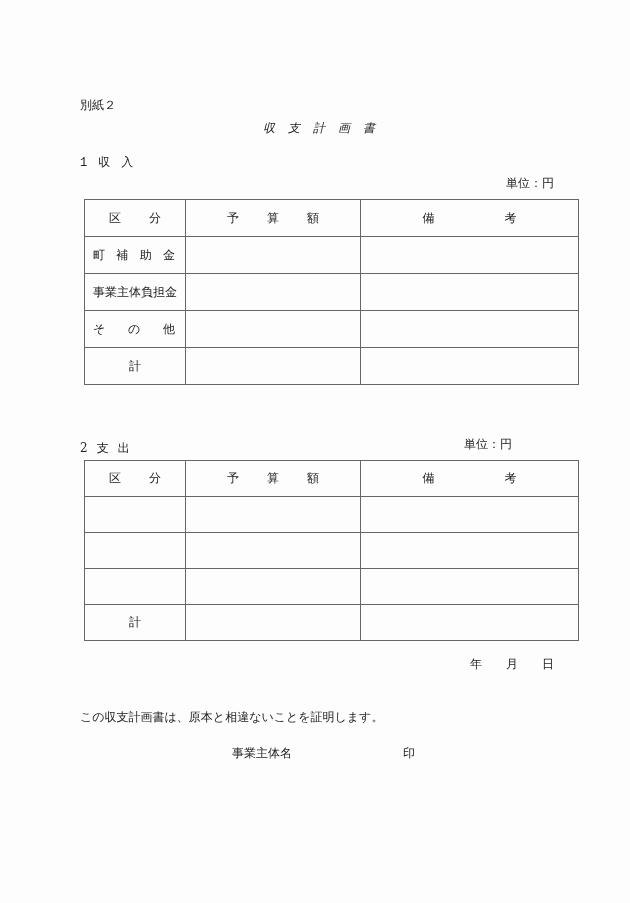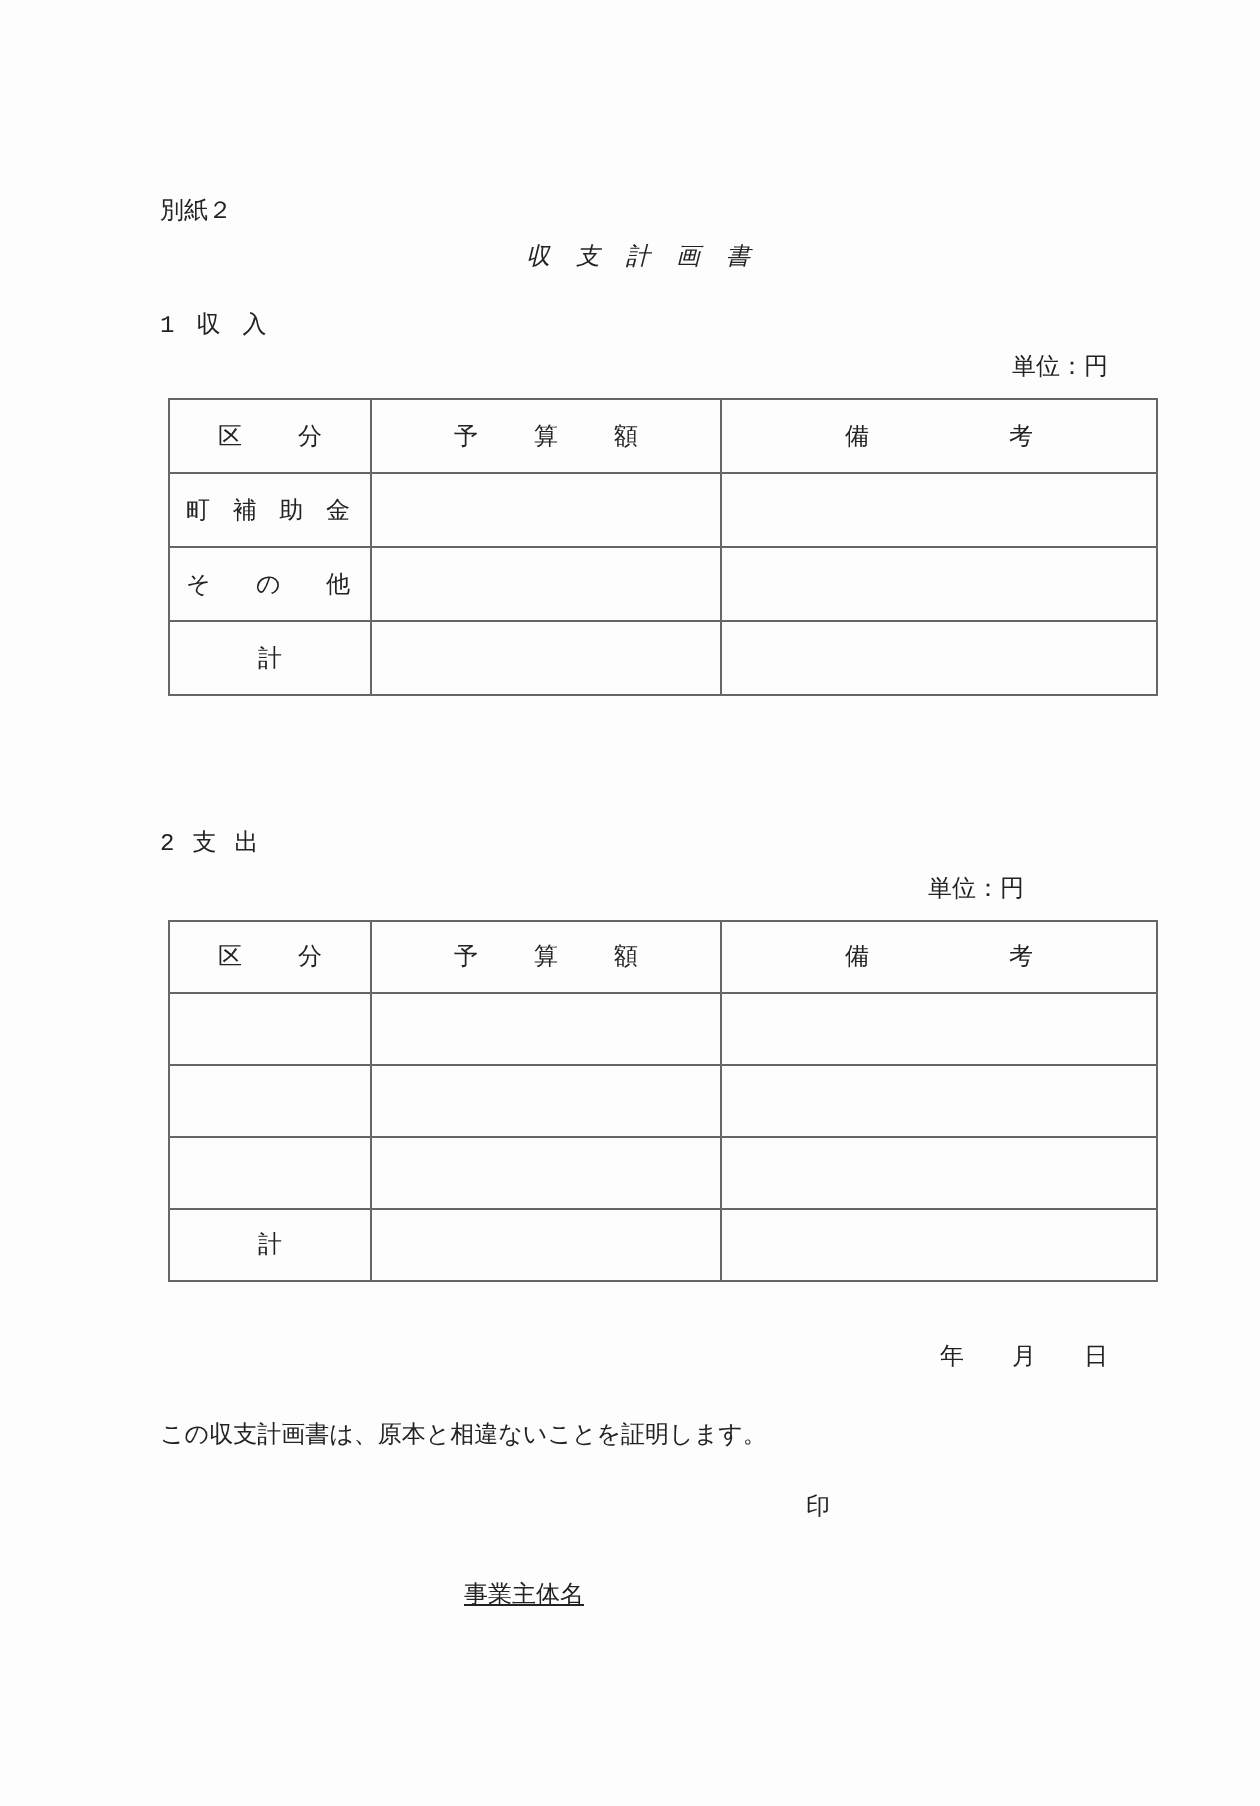--- a/index.html
+++ b/index.html
@@ -11,21 +11,21 @@
       position: relative;
       overflow: hidden;
     }
     .abs { position: absolute; white-space: nowrap; font-size: 12px; line-height: 14px; }
     .sheet-label { left: 80px; top: 98px; }
     .doc-title { left: 263px; top: 121px; letter-spacing: 0; font-style: italic; }
     .doc-title span { display: inline-block; margin-right: 13px; }
     .sec-title { left: 80px; top: 156px; font-family: Liberation Mono, monospace; }
     .sec-title span { display: inline-block; margin-right: 11px; }
     .unit1 { left: 506px; top: 176px; }
-    .sec2-title { left: 80px; top: 415px; font-family: Liberation Mono, monospace; }
+    .sec2-title { left: 80px; top: 441px; }
     .sec2-title span { display: inline-block; margin-right: 9px; }
     .unit2 { left: 464px; top: 437px; }
 
     table.budget {
       position: absolute;
       left: 84px;
       width: 494px;
       border-collapse: collapse;
       table-layout: fixed;
       font-size: 12px;
@@ -44,25 +44,25 @@
     col.c1 { width: 101px; }
     col.c2 { width: 175px; }
     col.c3 { width: 218px; }
 
     .spread { display: flex; justify-content: space-between; padding: 0 10px 0 8px; }
     .spread-h1 { display: flex; justify-content: center; gap: 28px; }
     .spread-h2 { display: flex; justify-content: center; gap: 28px; }
     .spread-h3 { display: flex; justify-content: center; gap: 70px; }
     .tight { letter-spacing: 0; font-size: 12px; }
 
-    .date-line { left: 470px; top: 671px; }
+    .date-line { left: 470px; top: 657px; }
     .date-line span { display: inline-block; margin-right: 24px; }
     .date-line span:last-child { margin-right: 0; }
     .cert-text { left: 80px; top: 710px; }
-    .entity { left: 232px; top: 790px; text-decoration: underline; }
+    .entity { left: 232px; top: 746px; }
     .seal { left: 403px; top: 746px; }
   </style>
 </head>
 <body>
 
 <div class="abs sheet-label">別紙２</div>
 
 <div class="abs doc-title">
   <span>収</span><span>支</span><span>計</span><span>画</span><span style="margin-right:0">書</span>
 </div>
@@ -106,20 +106,25 @@
             <span>町</span>
             <span>補</span>
             <span>助</span>
             <span>金</span>
           </div>
         </td>
     <td></td>
     <td></td>
   </tr>
   <tr>
+    <td class="tight">事業主体負担金</td>
+    <td></td>
+    <td></td>
+  </tr>
+  <tr>
     <td>
           <div class="spread">
             <span>そ</span>
             <span>の</span>
             <span>他</span>
           </div>
         </td>
     <td></td>
     <td></td>
   </tr>

